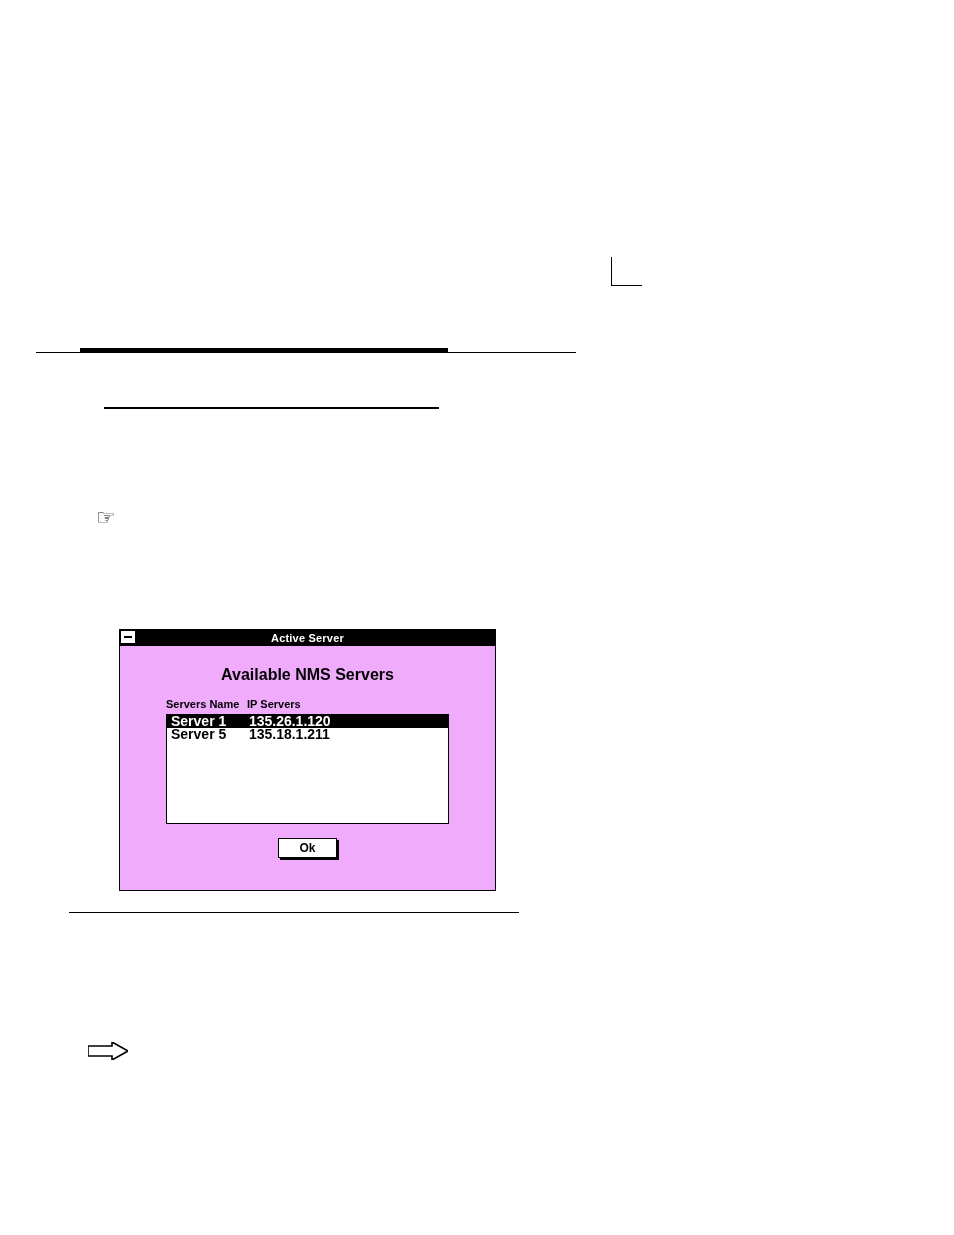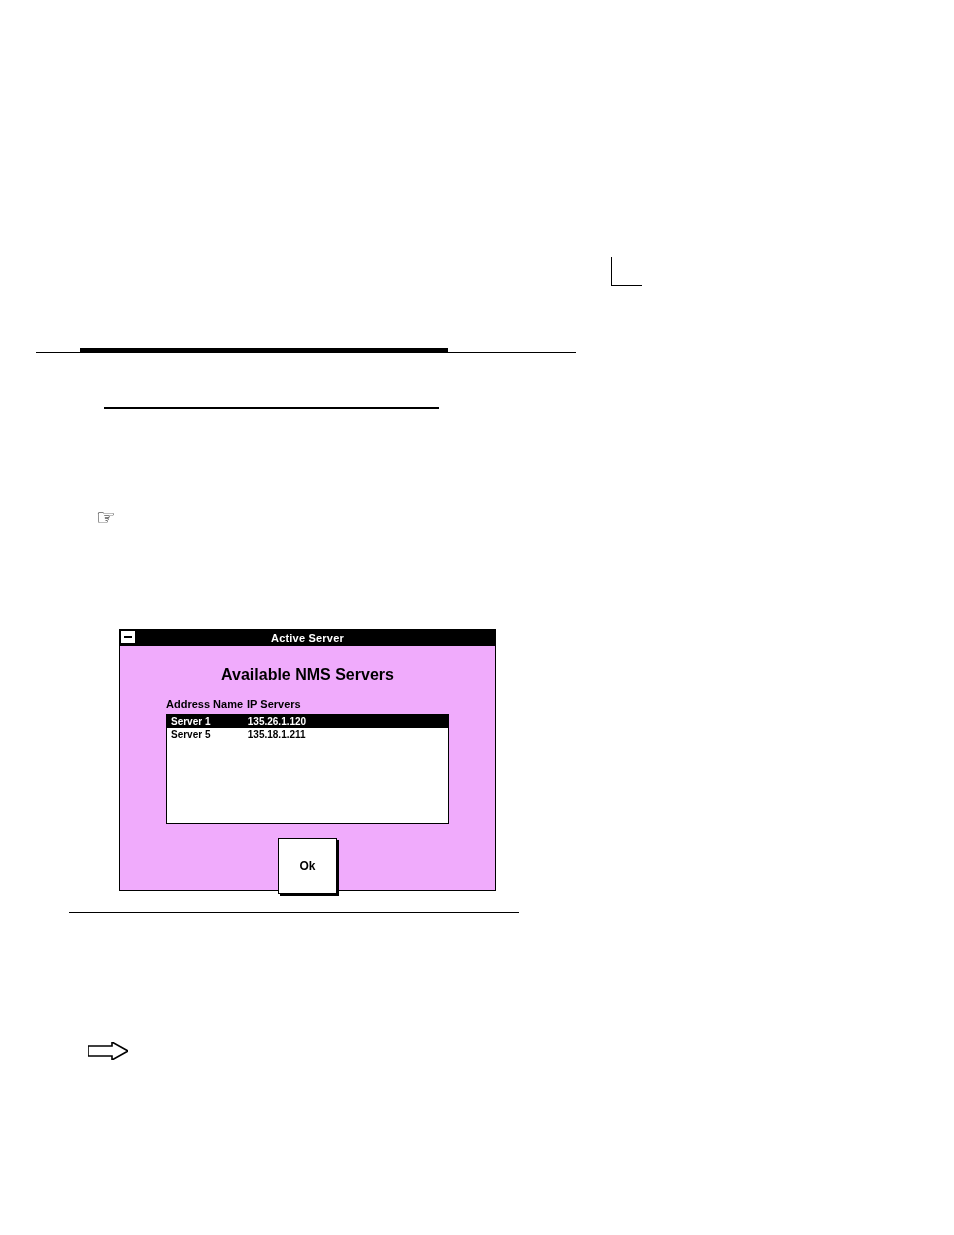--- a/index.html
+++ b/index.html
@@ -119,21 +119,21 @@
     padding-left: 18px;
     margin-bottom: 4px;
   }
   .headers span.col-name { display:inline-block; width:78px; }
   .headers span.col-ip   { display:inline-block; }
   .listbox {
     margin: 0 18px 0 18px;
     border: 1.5px solid #000;
     height: 108px;
     background: #fff;
-    font-size: 10px;
+    font-size: 14px;
     font-weight: bold;
     overflow: hidden;
   }
   .listrow {
     padding: 0 4px;
     line-height: 13px;
     white-space: nowrap;
   }
   .listrow.selected {
     background: #000;
@@ -143,21 +143,21 @@
   .listrow .c-ip   { display:inline-block; }
   .ok-wrap {
     text-align: center;
     margin-top: 14px;
   }
   .ok-btn {
     display: inline-block;
     font-family: Arial, Helvetica, sans-serif;
     font-size: 12px;
     font-weight: bold;
-    padding: 20px 20px;
+    padding: 2px 20px;
     background: #fff;
     border: 1.5px solid #000;
     box-shadow: 2px 2px 0 #000;
   }
   .bottom-rule {
     position: absolute;
     left: 69px;
     top: 912px;
     width: 450px;
     border-top: 1.5px solid #000;
@@ -190,21 +190,21 @@
   <div class="dialog">
     <div class="dialog-titlebar">
       <div class="sysmenu">
         <div class="dash"></div>
       </div>
       <span class="dialog-title">Active Server</span>
     </div>
     <div class="dialog-body">
       <div class="avail-label">Available NMS Servers</div>
       <div class="headers">
-        <span class="col-name">Address Name</span>
+        <span class="col-name">Servers Name</span>
         <span class="col-ip">IP Servers</span>
       </div>
       <div class="listbox">
         <div class="listrow selected">
           <span class="c-name">Server 1</span>
           <span class="c-ip">135.26.1.120</span>
         </div>
         <div class="listrow">
           <span class="c-name">Server 5</span>
           <span class="c-ip">135.18.1.211</span>

